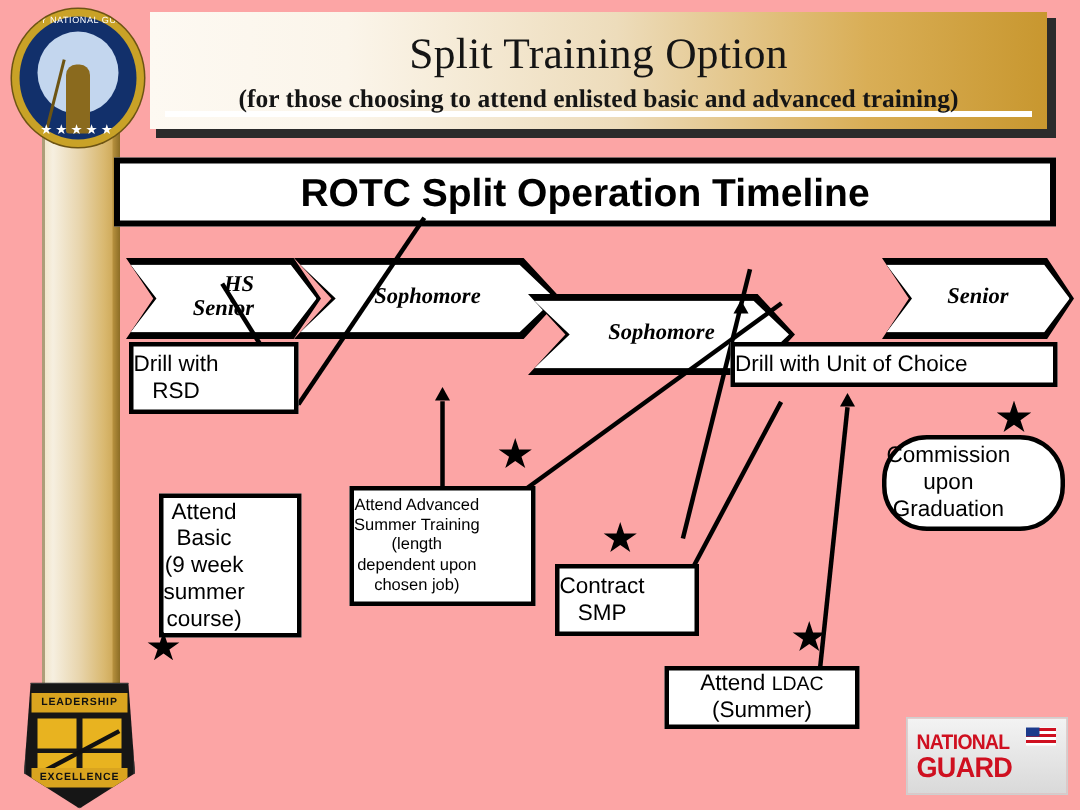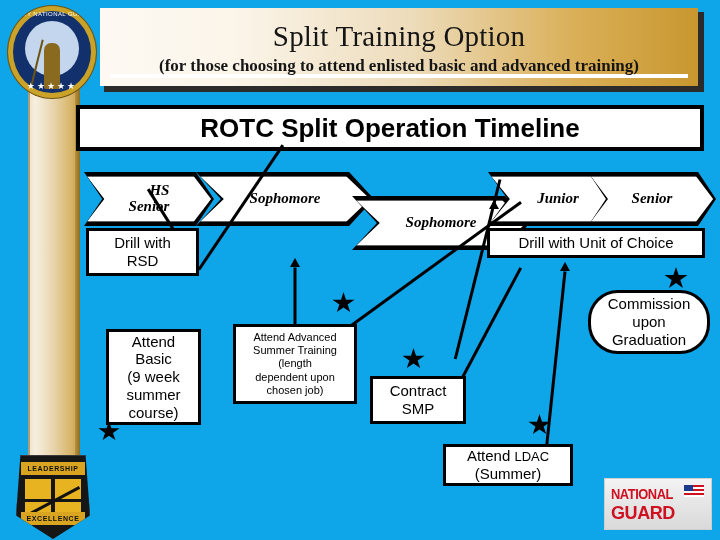--- a/index.html
+++ b/index.html
@@ -1,18 +1,18 @@
 <!DOCTYPE html>
 <html><head>
 <meta charset="utf-8">
 <style>
   html,body{margin:0;padding:0;background:#ffffff;}
   body{width:720px;height:540px;overflow:hidden;position:relative;
        font-family:"Liberation Sans", sans-serif;}
-  #stage{position:absolute;left:0;top:0;width:720px;height:540px;background:#0ea5e9;}
+  #stage{position:absolute;left:0;top:0;width:720px;height:540px;background:#fca5a5;}
 
   
   .goldbar{position:absolute;left:28px;top:28px;width:52px;height:452px;
     background:linear-gradient(90deg,#efe2c4 0%,#f6efe0 14%,#e8d5ad 48%,#d9b86f 80%,#c79f49 100%);
     box-shadow:2px 0 0 rgba(90,70,25,.45) inset;}
   .goldbar-edge{position:absolute;left:75px;top:28px;width:5px;height:452px;
     background:linear-gradient(90deg,#b8923f,#8c6d25);}
 
   
   .banner{position:absolute;left:100px;top:8px;width:598px;height:78px;
@@ -39,21 +39,21 @@
     -webkit-clip-path:polygon(0 0,86% 0,100% 50%,86% 100%,0 100%,14% 50%);
     clip-path:polygon(0 0,86% 0,100% 50%,86% 100%,0 100%,14% 50%);
     transform:scale(.955,.84);}
   .chev b{position:absolute;left:0;top:0;right:0;bottom:0;display:flex;
     align-items:center;justify-content:center;
     font-family:"Liberation Serif", serif;font-weight:bold;font-style:italic;
     font-size:15px;color:#000;line-height:1.06;text-align:right;z-index:3;}
 
   
   .box{position:absolute;background:#fff;border:3px solid #000;box-sizing:border-box;
-    display:flex;align-items:center;justify-content:center;text-align:center;
+    display:flex;align-items:center;justify-content:flex-start;text-align:center;
     font-size:15px;color:#000;line-height:1.18;z-index:6;}
   .box.sm{font-size:11px;line-height:1.2;}
 
   
   .ln{position:absolute;background:#000;transform-origin:0 50%;z-index:4;}
   .ah{position:absolute;width:0;height:0;z-index:5;
     border-left:5px solid transparent;border-right:5px solid transparent;
     border-bottom:9px solid #000;}
 
   
@@ -138,24 +138,20 @@
       <b>HS<br>Senior</b>
   </div>
   <div class="chev" id="c1" style="left:196px;top:172px;width:178px;">
     <i></i>
       <b>Sophomore</b>
   </div>
   <div class="chev" id="c2" style="left:352px;top:168px;width:178px;margin-top:28px;">
     <i></i>
       <b>Sophomore</b>
   </div>
-  <div class="chev" id="c3" style="left:488px;top:172px;width:140px;">
-    <i></i>
-      <b>Junior</b>
-  </div>
   <div class="chev" id="c4" style="left:588px;top:172px;width:128px;">
     <i></i>
       <b>Senior</b>
   </div>
 
   <div class="box" style="left:86px;top:228px;width:113px;height:48px;z-index:6;">
     <span>Drill with<br>RSD</span>
   </div>
   <div class="box" style="left:487px;top:228px;width:218px;height:30px;">
     <span>Drill with Unit of Choice</span>

